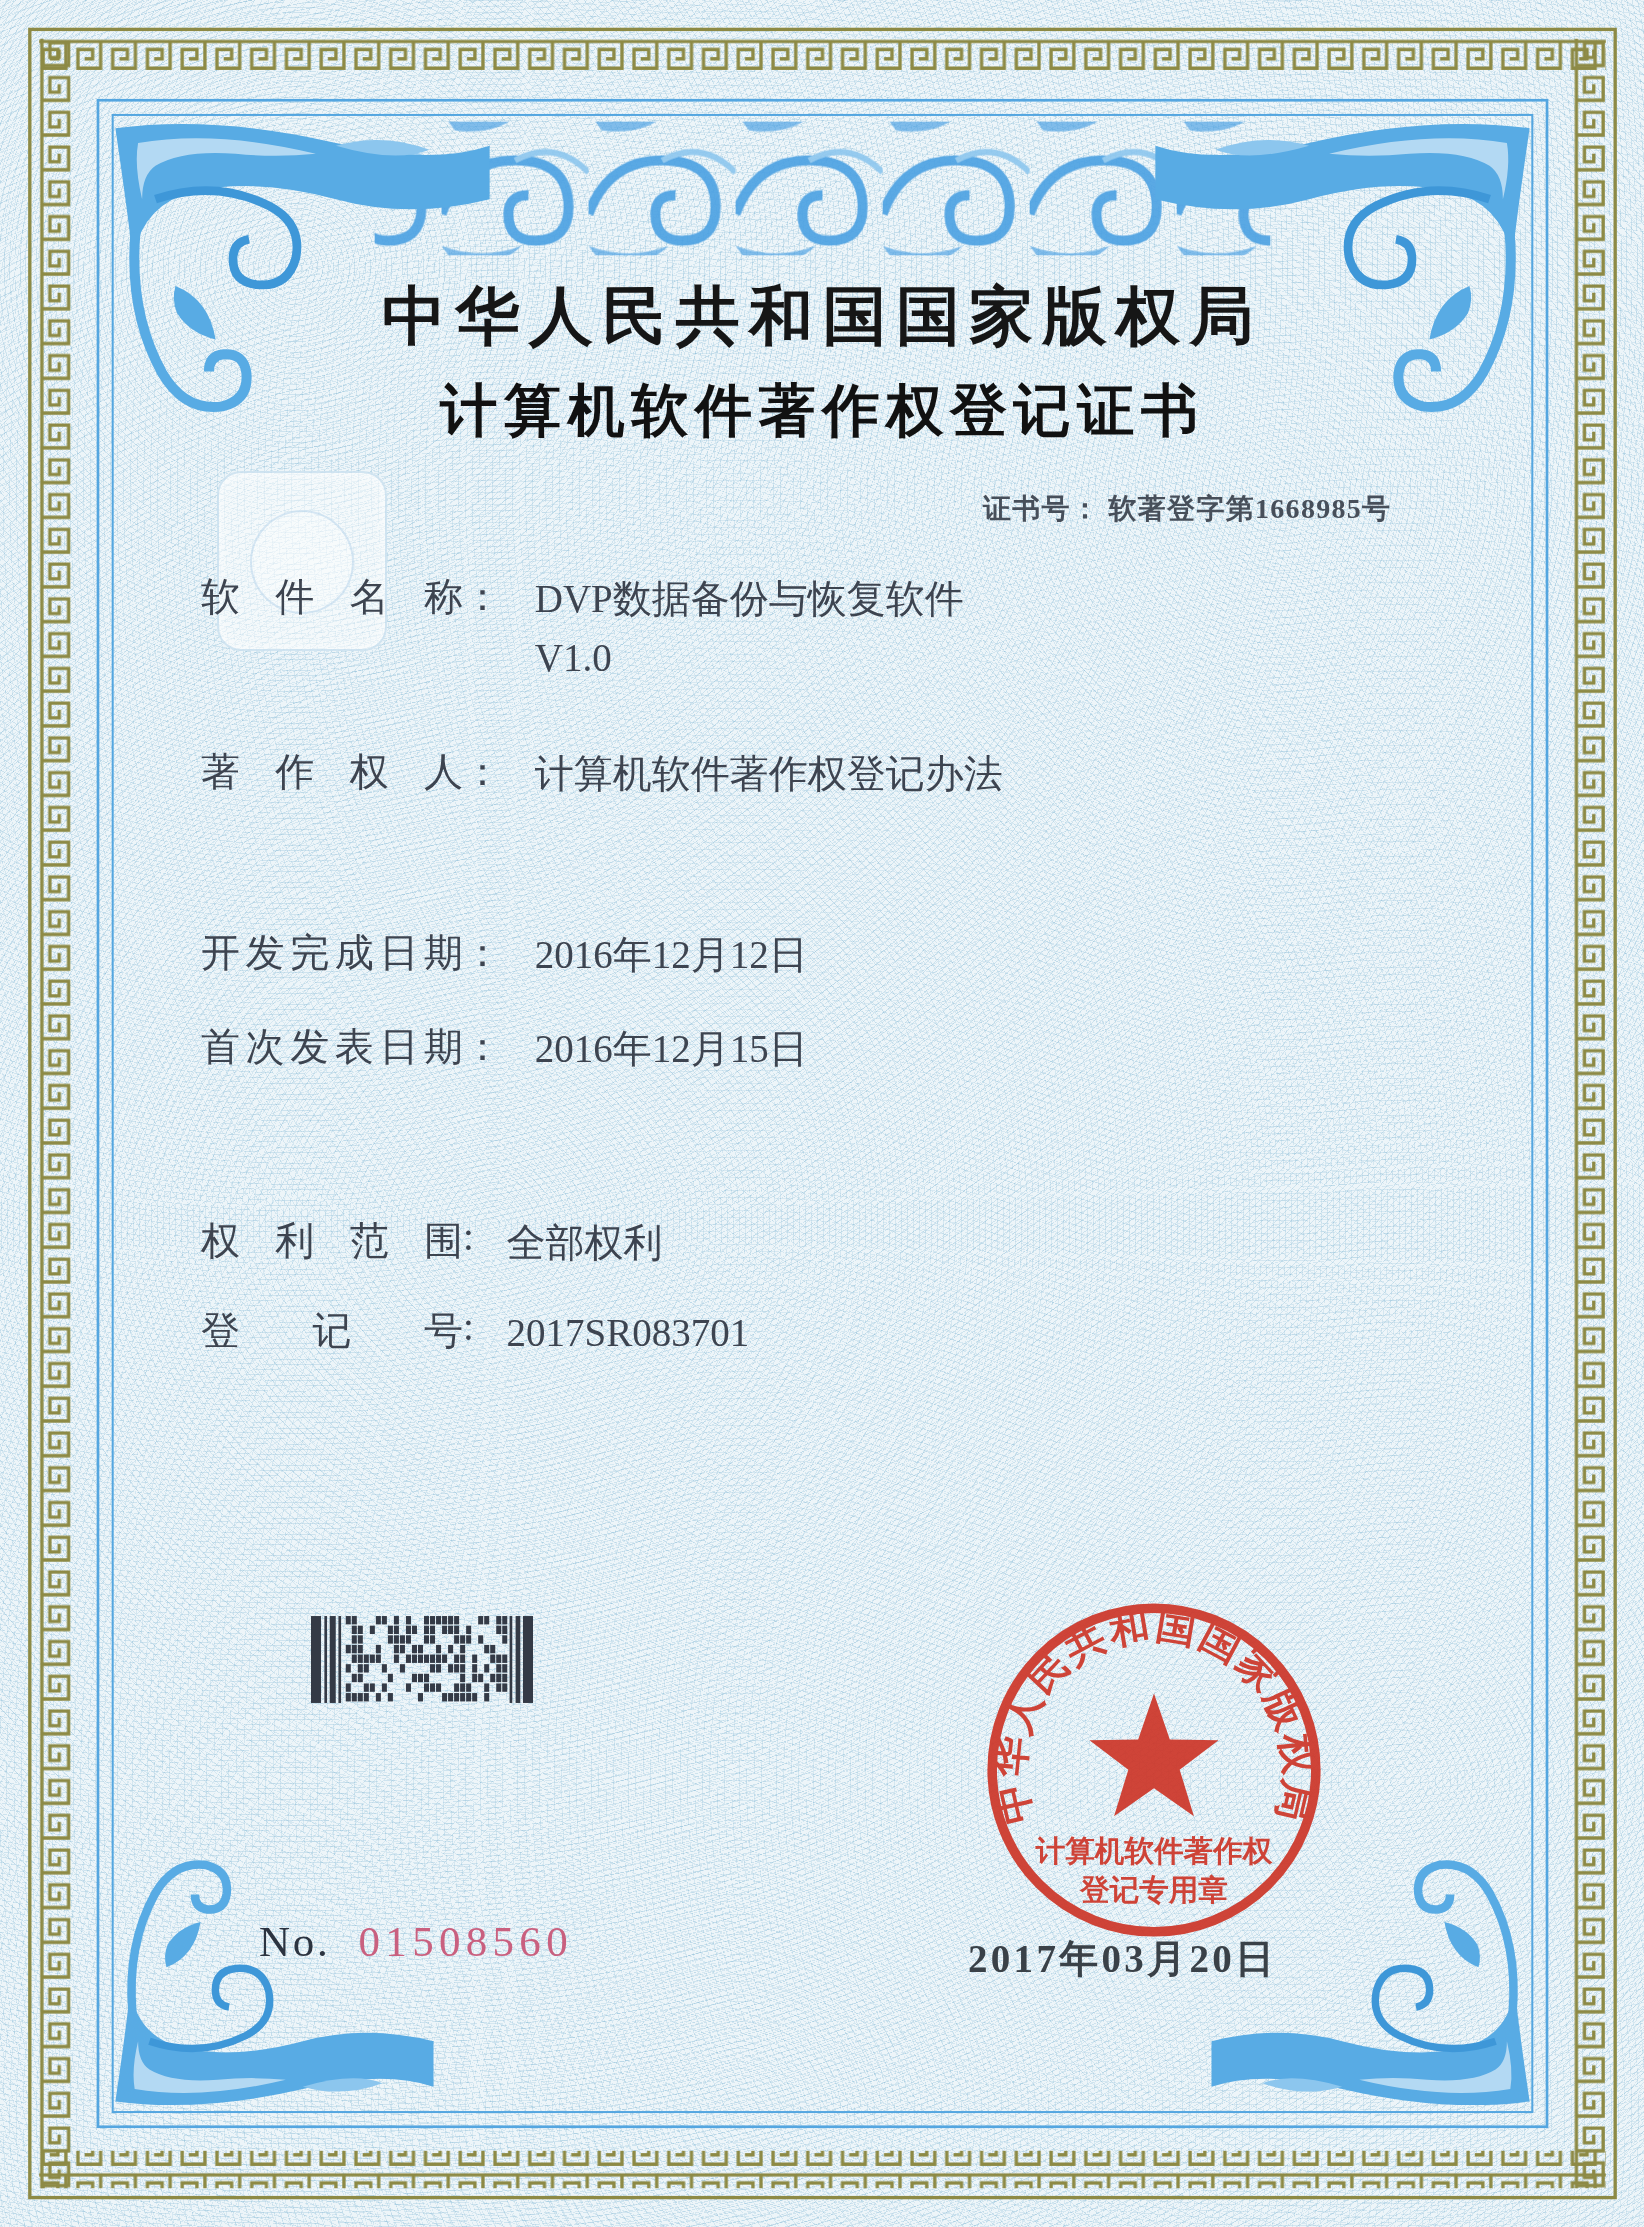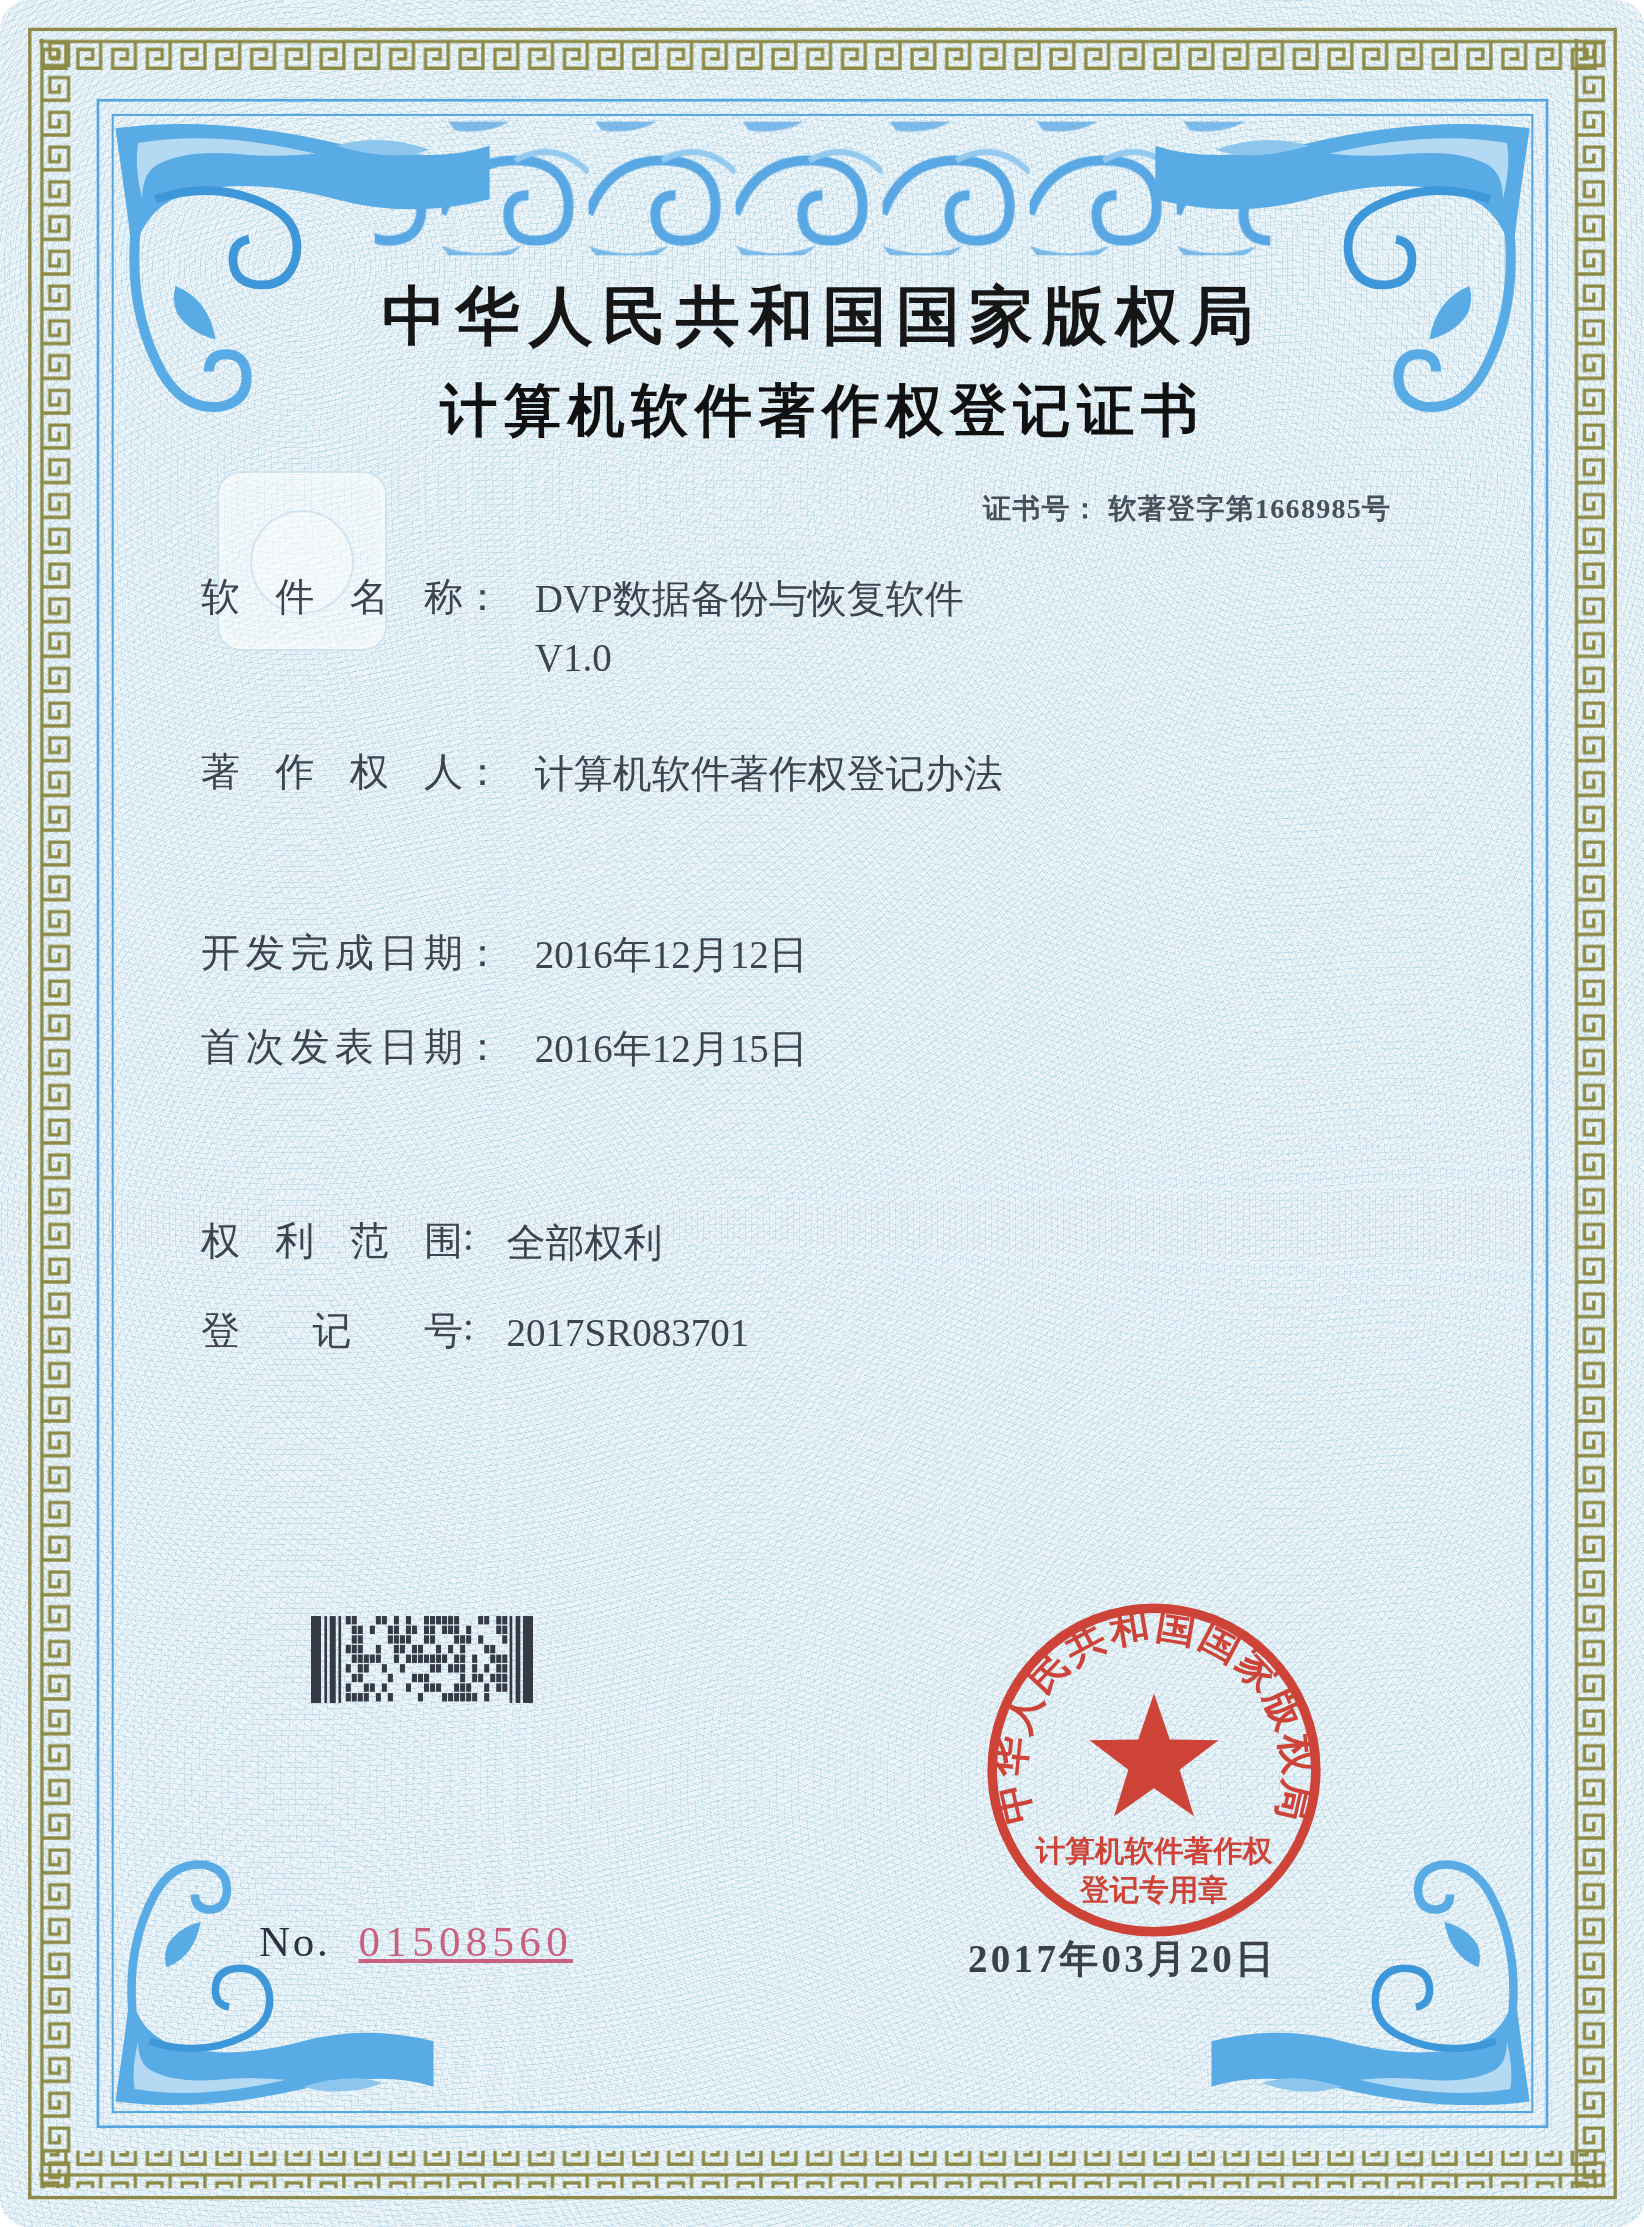--- a/index.html
+++ b/index.html
@@ -9,21 +9,20 @@
   }
   .page{
     position:relative;width:1645px;height:2227px;overflow:hidden;
     background-color:#edf5f9;
     background-image:
       repeating-radial-gradient(circle at 18% 12%, rgba(125,180,210,.28) 0 0.7px, transparent 0.7px 5.3px),
       repeating-radial-gradient(circle at 78% 22%, rgba(125,180,210,.22) 0 0.7px, transparent 0.7px 6.7px),
       repeating-radial-gradient(circle at 30% 55%, rgba(125,180,210,.22) 0 0.7px, transparent 0.7px 6px),
       repeating-radial-gradient(circle at 85% 80%, rgba(125,180,210,.22) 0 0.7px, transparent 0.7px 7.4px),
       repeating-radial-gradient(circle at 45% 95%, rgba(125,180,210,.20) 0 0.7px, transparent 0.7px 6.7px);
-    border-radius: 29px;
   }
   .deco{position:absolute;left:0;top:0;z-index:1;}
   .emboss{
     position:absolute;left:217px;top:471px;width:170px;height:180px;z-index:1;
     border-radius:24px;background:rgba(255,255,255,.42);
     box-shadow:inset 0 0 0 2px rgba(170,205,230,.5), inset 0 0 17.4px rgba(255,255,255,.95);
   }
   .emboss .inner-circle{
     position:absolute;left:33px;top:39px;width:100px;height:100px;border-radius:50%;
     border:2px solid rgba(170,205,230,.45);background:rgba(255,255,255,.3);
@@ -50,21 +49,21 @@
   .fvalue{display:inline-block;vertical-align:top;line-height:1.5;}
   .fvalue .v2{display:block;}
   .statement{
     position:absolute;left:201px;top:1378px;width:1257px;
     font-size:39px;color:#3a414c;line-height:2.34;letter-spacing:0.7px;
   }
   .statement .line1{text-indent:2em;}
   .barcode{position:absolute;left:311px;top:1616px;z-index:2;}
   .serial{position:absolute;left:259px;top:1917px;font-size:43px;white-space:nowrap;}
   .serial .no-label{color:#2b3340;letter-spacing:2.7px;}
-  .serial .no-value{color:#c9607f;letter-spacing:5.3px;margin-left:17.4px;font-weight:400;text-decoration:underline;}
+  .serial .no-value{color:#c9607f;letter-spacing:5.3px;margin-left:17.4px;font-weight:400;}
   .issue-date{
     position:absolute;left:968px;top:1932px;z-index:2;
     font-size:39px;font-weight:700;color:#3a4148;letter-spacing:3.3px;
   }
   .seal{position:absolute;left:980px;top:1596px;z-index:3;opacity:.93;mix-blend-mode:multiply;}
 </style>
 </head>
 <body>
 
 <div class="page">

